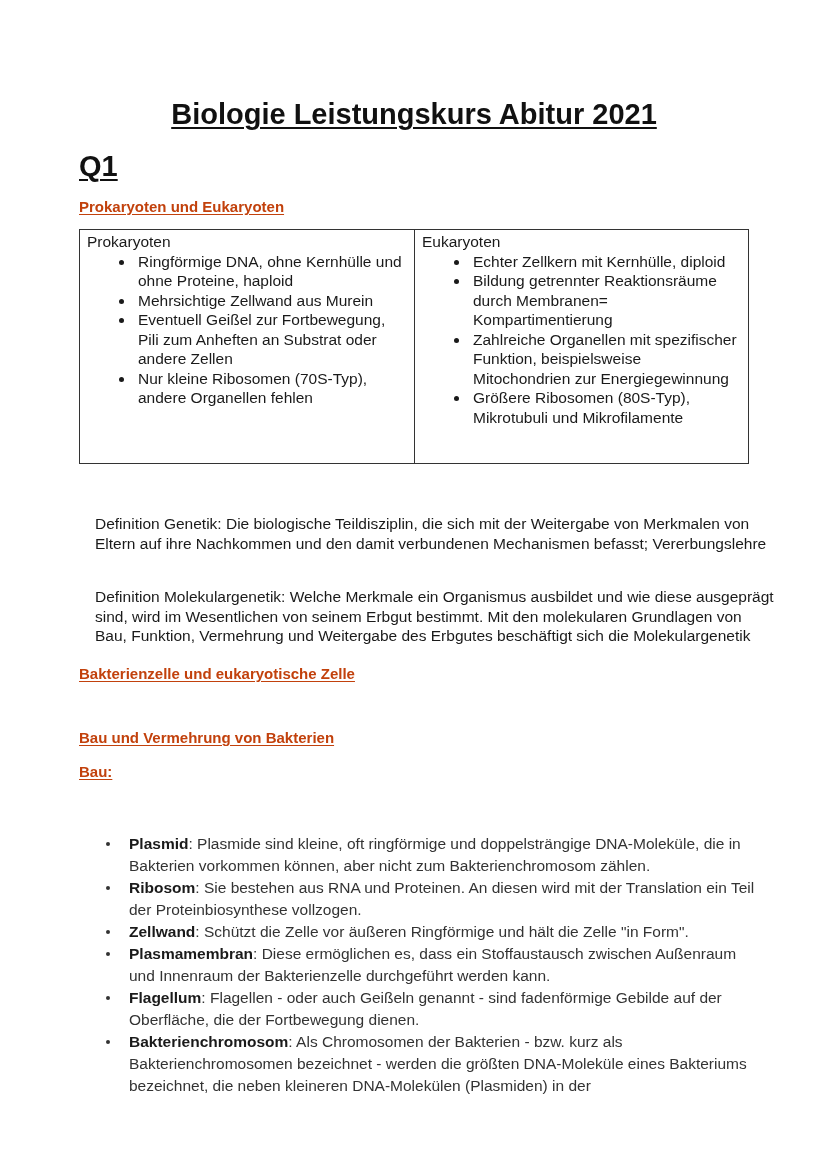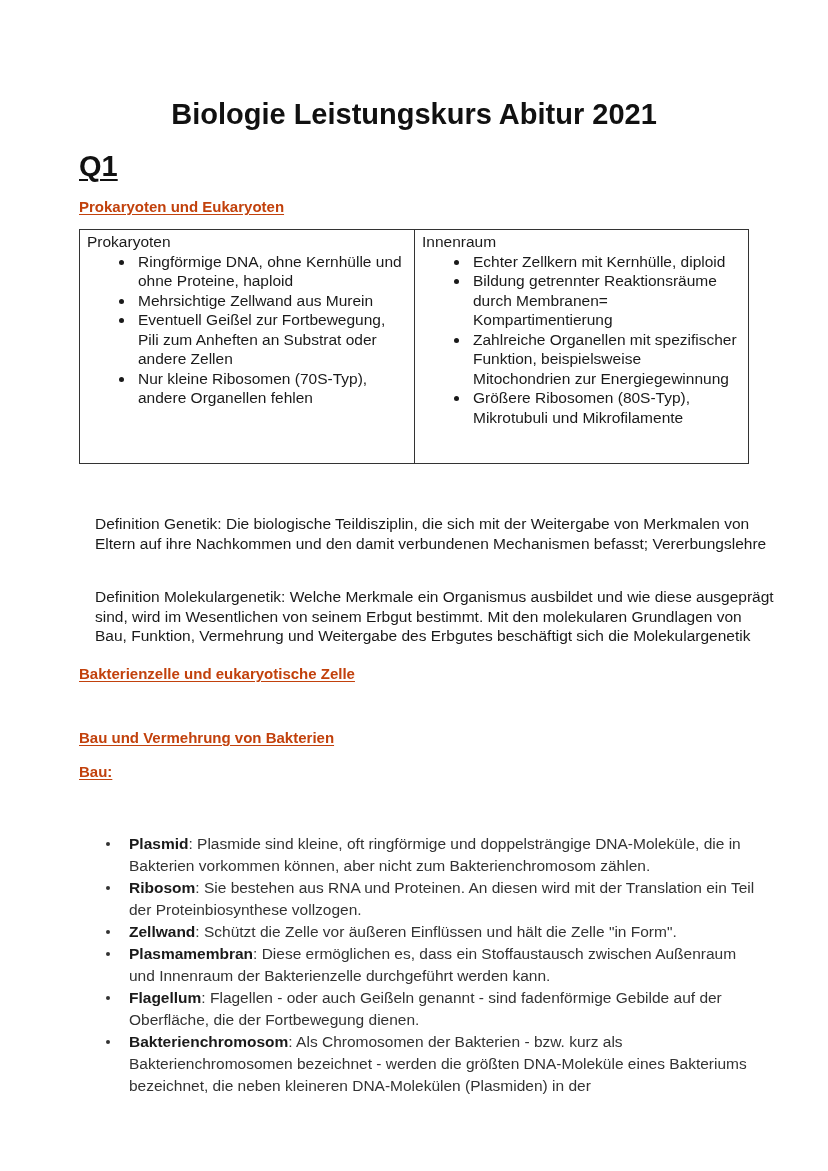--- a/index.html
+++ b/index.html
@@ -22,20 +22,21 @@
     height: 1171px;
   }
   .title {
     position: absolute;
     left: 0;
     width: 828px;
     top: 98px;
     text-align: center;
     font-size: 29px;
     font-weight: bold;
+    text-decoration: underline;
     text-underline-offset: 3px;
     text-decoration-thickness: 2px;
     color: #111;
     margin: 0;
   }
   .q1 {
     position: absolute;
     left: 79px;
     top: 150px;
     font-size: 29px;
@@ -159,21 +160,21 @@
     <div class="col left">
       <span class="col-head">Prokaryoten</span>
       <ul class="tbl-list">
         <li>Ringförmige DNA, ohne Kernhülle und ohne Proteine, haploid</li>
         <li>Mehrsichtige Zellwand aus Murein</li>
         <li>Eventuell Geißel zur Fortbewegung, Pili zum Anheften an Substrat oder andere Zellen</li>
         <li>Nur kleine Ribosomen (70S-Typ), andere Organellen fehlen</li>
       </ul>
     </div>
     <div class="col right">
-      <span class="col-head">Innenraum</span>
+      <span class="col-head">Eukaryoten</span>
       <ul class="tbl-list">
         <li>Echter Zellkern mit Kernhülle, diploid</li>
         <li>Bildung getrennter Reaktionsräume durch Membranen= Kompartimentierung</li>
         <li>Zahlreiche Organellen mit spezifischer Funktion, beispielsweise Mitochondrien zur Energiegewinnung</li>
         <li>Größere Ribosomen (80S-Typ), Mikrotubuli und Mikrofilamente</li>
       </ul>
     </div>
   </div>
 
   <p class="para" style="top:498px;">Definition Genetik: Die biologische Teildisziplin, die sich mit der Weitergabe von Merkmalen von Eltern auf ihre Nachkommen und den damit verbundenen Mechanismen befasst; Vererbungslehre</p>
@@ -182,19 +183,19 @@
 
   <h3 class="heading" style="top:665px;">Bakterienzelle und eukaryotische Zelle</h3>
 
   <h3 class="heading" style="top:729px;">Bau und Vermehrung von Bakterien</h3>
 
   <h3 class="heading" style="top:763px;">Bau:</h3>
 
   <ul class="bau-list">
     <li><span class="term">Plasmid</span><span>: Plasmide sind kleine, oft ringförmige und doppelsträngige DNA-Moleküle, die in Bakterien vorkommen können, aber nicht zum Bakterienchromosom zählen.</span></li>
     <li><span class="term">Ribosom</span><span>: Sie bestehen aus RNA und Proteinen. An diesen wird mit der Translation ein Teil der Proteinbiosynthese vollzogen.</span></li>
-    <li><span class="term">Zellwand</span><span>: Schützt die Zelle vor äußeren Einflüssen und hält die Zelle "in Form".</span></li>
+    <li><span class="term">Zellwand</span><span>: Schützt die Zelle vor äußeren Ringförmige und hält die Zelle "in Form".</span></li>
     <li><span class="term">Plasmamembran</span><span>: Diese ermöglichen es, dass ein Stoffaustausch zwischen Außenraum und Innenraum der Bakterienzelle durchgeführt werden kann.</span></li>
     <li><span class="term">Flagellum</span><span>: Flagellen - oder auch Geißeln genannt - sind fadenförmige Gebilde auf der Oberfläche, die der Fortbewegung dienen.</span></li>
     <li><span class="term">Bakterienchromosom</span><span>: Als Chromosomen der Bakterien - bzw. kurz als Bakterienchromosomen bezeichnet - werden die größten DNA-Moleküle eines Bakteriums bezeichnet, die neben kleineren DNA-Molekülen (Plasmiden) in der</span></li>
   </ul>
 
 </div>
 
 </body></html>

